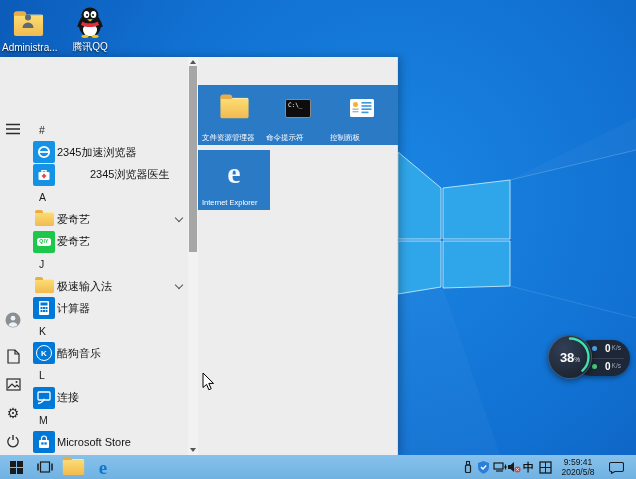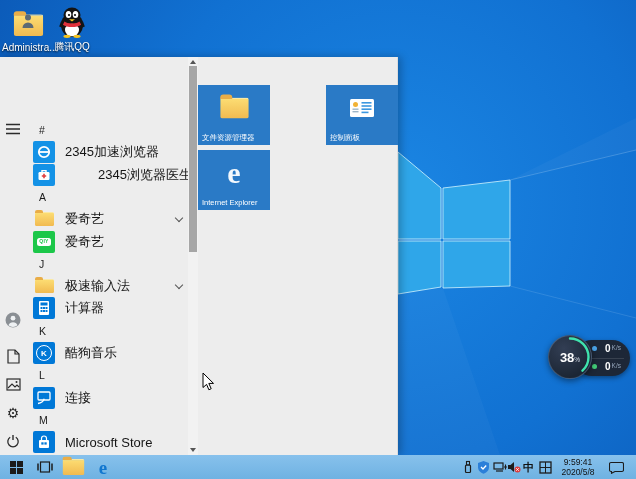--- a/index.html
+++ b/index.html
@@ -41,21 +41,21 @@
   .startmenu{position:absolute;left:0;top:57px;width:397px;height:398px;background:#ededed;
              border-right:1px solid #dcdcdc;box-shadow:3px 0 8px rgba(0,0,0,.25);}
   .rail-ic{position:absolute;left:4px;width:18px;height:18px;display:flex;align-items:center;justify-content:center;color:#2b2b2b;}
   .gearglyph{font-size:14px;line-height:1;color:#2b2b2b;}
   .app-list{position:absolute;left:26px;top:62px;width:162px;height:393px;overflow:hidden;}
   .al-hd{position:absolute;left:0;width:162px;height:22px;display:flex;align-items:center;}
   .al-hd span{margin-left:13px;font-size:10.5px;color:#1a1a1a;}
   .al-row{position:absolute;left:0;width:162px;height:22px;display:flex;align-items:center;}
   .appic{width:22px;height:22px;margin-left:7px;border-radius:2px;display:flex;
          align-items:center;justify-content:center;flex:none;}
-  .al-label{margin-left:10px;font-size:13px;color:#151515;white-space:nowrap;}
+  .al-label{margin-left:2px;font-size:11px;color:#151515;white-space:nowrap;}
   .chev{position:absolute;left:150px;top:7px;width:5px;height:5px;
         border-right:1.3px solid #555;border-bottom:1.3px solid #555;transform:rotate(45deg);}
   
   .sbar{position:absolute;left:188px;top:0;width:10px;height:398px;background:#f2f2f2;}
   .sb-thumb{position:absolute;left:1px;top:9px;width:8px;height:186px;background:#a6a6a6;}
   .sb-up{position:absolute;left:2px;top:3px;width:0;height:0;
          border-left:3px solid transparent;border-right:3px solid transparent;border-bottom:4px solid #555;}
   .sb-down{position:absolute;left:2px;bottom:3px;width:0;height:0;
          border-left:3px solid transparent;border-right:3px solid transparent;border-top:4px solid #555;}
   
@@ -106,21 +106,21 @@
     <div class="dic-img">
       <span class="fold deskfold"></span>
       <svg class="personov" width="14" height="16" viewBox="0 0 14 16">
         <circle cx="7" cy="4.5" r="3" fill="#5d6a74"></circle>
         <path d="M1.5 15a5.5 5.5 0 0 1 11 0z" fill="#5d6a74"></path>
       </svg>
     </div>
     <div class="dic-label">Administra...</div>
   </div>
 
-  <div class="dicon" style="left:46px;top:4px">
+  <div class="dicon" style="left:64px;top:4px">
     <div class="dic-img">
       <svg width="30" height="33" viewBox="0 0 30 33">
         <ellipse cx="15" cy="20" rx="11" ry="12" fill="#141414"></ellipse>
         <ellipse cx="15" cy="10" rx="8.5" ry="7.5" fill="#141414"></ellipse>
         <path d="M4.5 15l-2.3 6.5 3.2 1.2z" fill="#141414"></path>
         <path d="M25.5 15l2.3 6.5-3.2 1.2z" fill="#141414"></path>
         <ellipse cx="15" cy="25" rx="7" ry="6.3" fill="#fff"></ellipse>
         <ellipse cx="11.5" cy="9.5" rx="2.8" ry="3.6" fill="#fff"></ellipse>
         <ellipse cx="18.5" cy="9.5" rx="2.8" ry="3.6" fill="#fff"></ellipse>
         <circle cx="12" cy="10" r="1.1" fill="#111"></circle>
@@ -313,20 +313,26 @@
     <span class="sb-down"></span>
   </div>
 
   <div class="tilegrid">
       <div class="tile" style="left: 0px; top: 0px; background: rgb(42, 122, 198);">
         <div class="tileic">
           <span class="fold big"></span>
         </div>
         <div class="tilelb">文件资源管理器</div>
       </div>
+      <div class="tile" style="left: 64px; top: 0px; background: rgb(42, 122, 198);">
+        <div class="tileic">
+          <span class="cmdic">C:\_</span>
+        </div>
+        <div class="tilelb">命令提示符</div>
+      </div>
       <div class="tile" style="left: 128px; top: 0px; background: rgb(42, 122, 198);">
         <div class="tileic">
           <svg width="26" height="20" viewBox="0 0 26 20">
             <rect x="1" y="1" width="24" height="18" rx="1.5" fill="#fff"></rect>
             <circle cx="6.5" cy="6.5" r="2.5" fill="#f2b234"></circle>
             <rect x="3.5" y="10.5" width="6" height="1.4" fill="#9fb6c8"></rect>
             <rect x="3.5" y="13" width="6" height="1.4" fill="#9fb6c8"></rect>
             <rect x="12.5" y="4" width="10" height="1.6" fill="#3b97e0"></rect>
             <rect x="12.5" y="7.2" width="10" height="1.6" fill="#3b97e0"></rect>
             <rect x="12.5" y="10.4" width="10" height="1.6" fill="#3b97e0"></rect>

